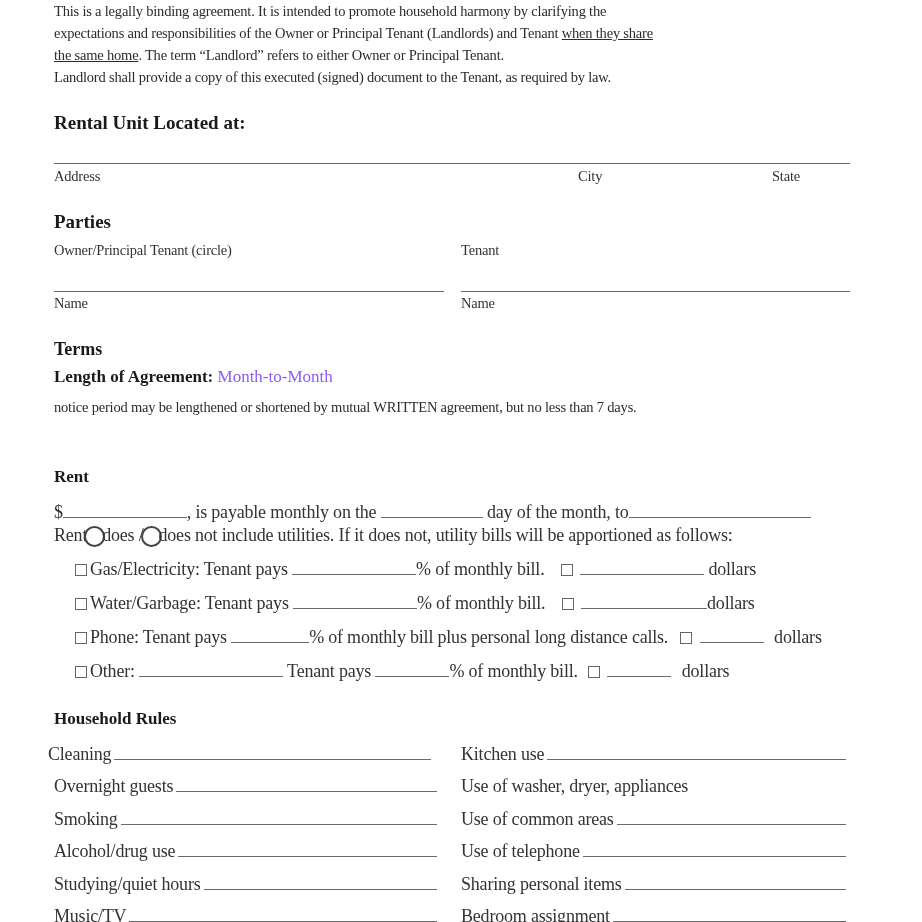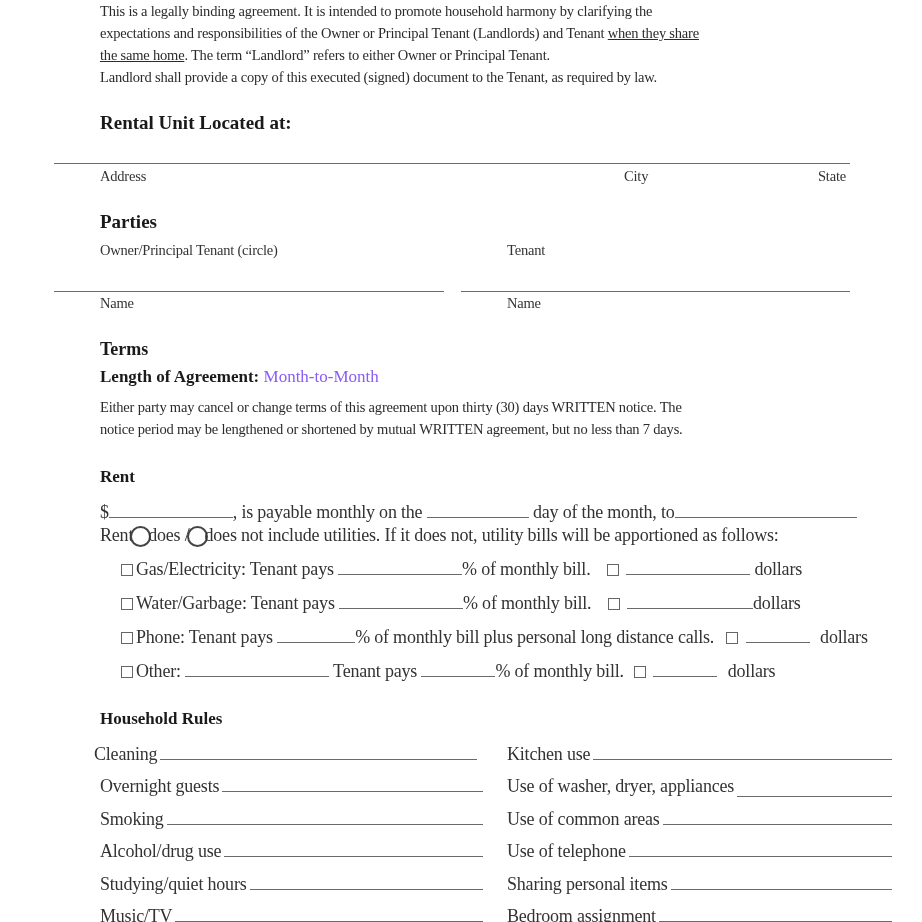--- a/index.html
+++ b/index.html
@@ -2,21 +2,21 @@
 <html><head>
 <meta charset="utf-8">
 <style>
   html, body { margin: 0; padding: 0; }
   body {
     width: 922px; height: 922px; overflow: hidden; position: relative;
     background: #ffffff;
     font-family: "Liberation Serif", "DejaVu Serif", serif;
     color: #2b2b2b;
   }
-  .abs { position: absolute; white-space: nowrap; margin-left: 46px; }
+  .abs { position: absolute; white-space: nowrap; }
   .para { font-size: 14.5px; line-height: 22px; letter-spacing: -0.2px; }
   .u { text-decoration: underline; }
   .h2 { font-size: 19px; font-weight: bold; color: #1a1a1a; }
   .h3 { font-size: 18px; font-weight: bold; color: #1a1a1a; }
   .h4 { font-size: 17px; color: #1a1a1a; }
   .lbl { font-size: 14.5px; color: #333; letter-spacing: -0.2px; }
   .rule { position: absolute; height: 0; border-top: 1.6px solid #6a6a6a; }
   .blank { display: inline-block; border-bottom: 1.5px solid #6a6a6a; height: 12px; vertical-align: baseline; }
   .cb { display: inline-block; width: 12px; height: 12px; border: 1.3px solid #666; box-sizing: border-box; vertical-align: -1px; margin-right: 3px; }
   .circ { display: inline-block; width: 21px; height: 21px; border: 2px solid #444; border-radius: 50%; box-sizing: border-box; vertical-align: -6px; margin: 0 -3px 0 -3px; background: transparent; }
@@ -45,21 +45,20 @@
 <div class="rule" style="left:461px; top:291px; width:389px;"></div>
 <div class="abs lbl" style="left:54px; top:295px;">Name</div>
 <div class="abs lbl" style="left:461px; top:295px;">Name</div>
 
 <div class="abs h3" style="left:54px; top:339px;">Terms</div>
 <div class="abs" style="left:54px; top:367px; font-size:17px;">
   <span style="font-weight:bold; color:#1a1a1a;">Length of Agreement:</span>
   <span style="color:#8b5cf6;">Month-to-Month</span>
 </div>
 <div class="abs para" style="left:54px; top:396px;">
-  <div>Either party may cancel or change terms of this agreement upon thirty (30) days WRITTEN notice.  The</div>
   <div>notice period may be lengthened or shortened by mutual WRITTEN agreement, but no less than 7 days.</div>
 </div>
 
 <div class="abs h4" style="left:54px; top:467px; font-weight:bold;">Rent</div>
 <div class="abs row" style="left:54px; top:502px;">
   <span>$</span><span class="blank" style="width:124px;"></span><span>, is payable monthly on the</span>
   <span class="blank" style="width:102px;"></span>
   <span>day of the month, to</span><span class="blank" style="width:182px;"></span>
 </div>
 <div class="abs row" style="left:54px; top:525px;">
@@ -125,21 +124,21 @@
     <div class="abs row" style="left: 54px; top: 906px; display: flex; align-items: baseline; width: 383px;">
       <span>Music/TV</span>
       <span class="blank" style="flex: 1 1 0%; margin-left: 3px;"></span>
     </div>
   </div>
 <div id="rules-right">
     <div class="abs row" style="left: 461px; top: 744px; display: flex; align-items: baseline; width: 385px;">
       <span>Kitchen use</span>
       <span class="blank" style="flex: 1 1 0%; margin-left: 3px;"></span>
     </div>
-    <div class="abs row" style="left: 461px; top: 776px; display: flex; align-items: flex-end; width: 385px;">
+    <div class="abs row" style="left: 461px; top: 776px; display: flex; align-items: flex-start; width: 385px; flex-direction: column;">
       <span>Use of washer, dryer, appliances</span>
       <span class="blank" style="flex: 1 1 0%; margin-left: 3px;"></span>
     </div>
     <div class="abs row" style="left: 461px; top: 809px; display: flex; align-items: baseline; width: 385px;">
       <span>Use of common areas</span>
       <span class="blank" style="flex: 1 1 0%; margin-left: 3px;"></span>
     </div>
     <div class="abs row" style="left: 461px; top: 841px; display: flex; align-items: baseline; width: 385px;">
       <span>Use of telephone</span>
       <span class="blank" style="flex: 1 1 0%; margin-left: 3px;"></span>

